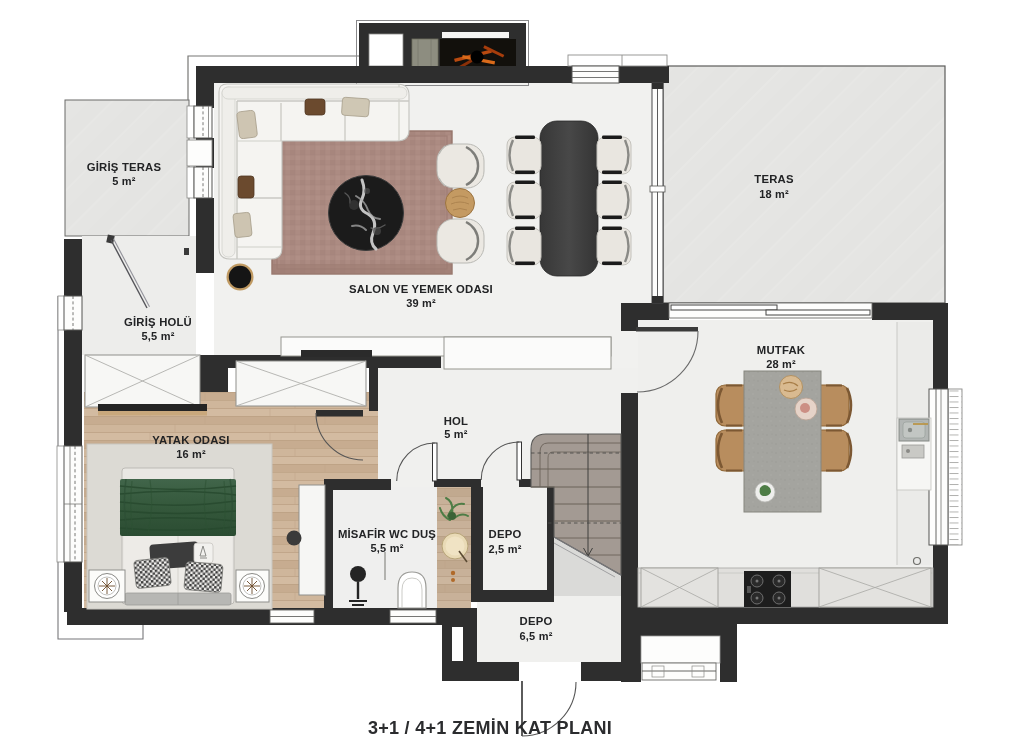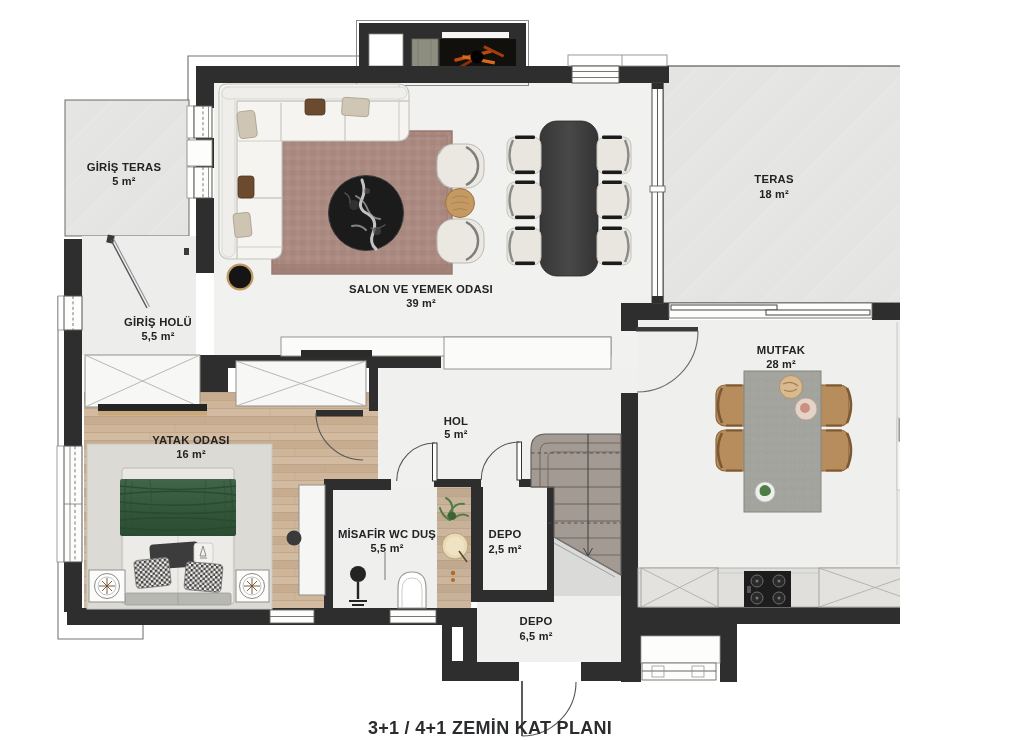--- a/index.html
+++ b/index.html
@@ -1,16 +1,16 @@
 <!DOCTYPE html>
 <html><head>
 <meta charset="utf-8">
 <style>
   html,body{margin:0;padding:0;background:#ffffff;}
-  #page{position:relative;width:900px;height:740px;background:#ffffff;overflow:hidden;
+  #page{position:relative;width:1024px;height:740px;background:#ffffff;overflow:hidden;
         font-family:"Liberation Sans",sans-serif;}
   svg{position:absolute;top:0;left:0;}
   .lbl{font-family:"Liberation Sans",sans-serif;font-weight:bold;fill:#222325;
        font-size:11.3px;letter-spacing:.2px;text-anchor:middle;}
   .lbl2{font-family:"Liberation Sans",sans-serif;font-weight:bold;fill:#222325;
        font-size:11px;letter-spacing:.2px;text-anchor:middle;}
 </style>
 </head>
 <body>
 <div id="page">

